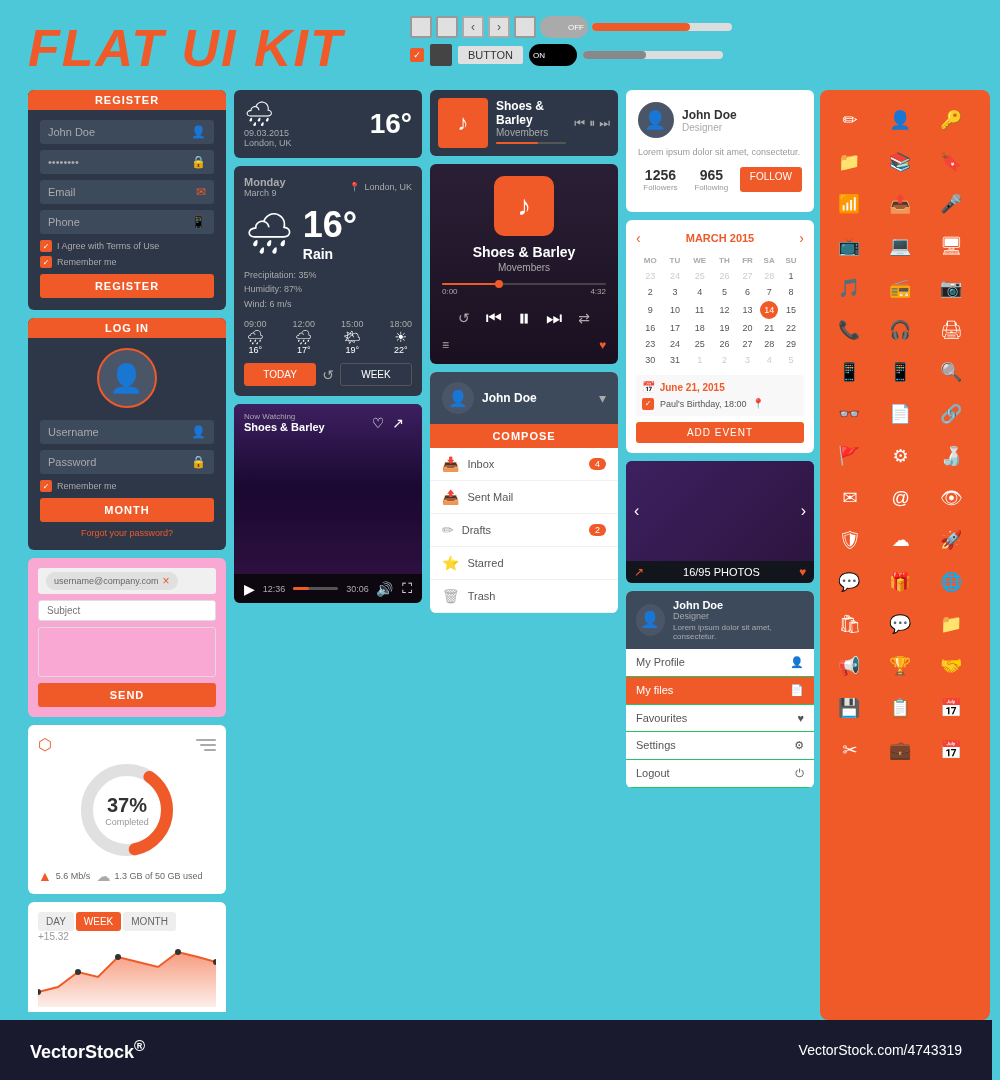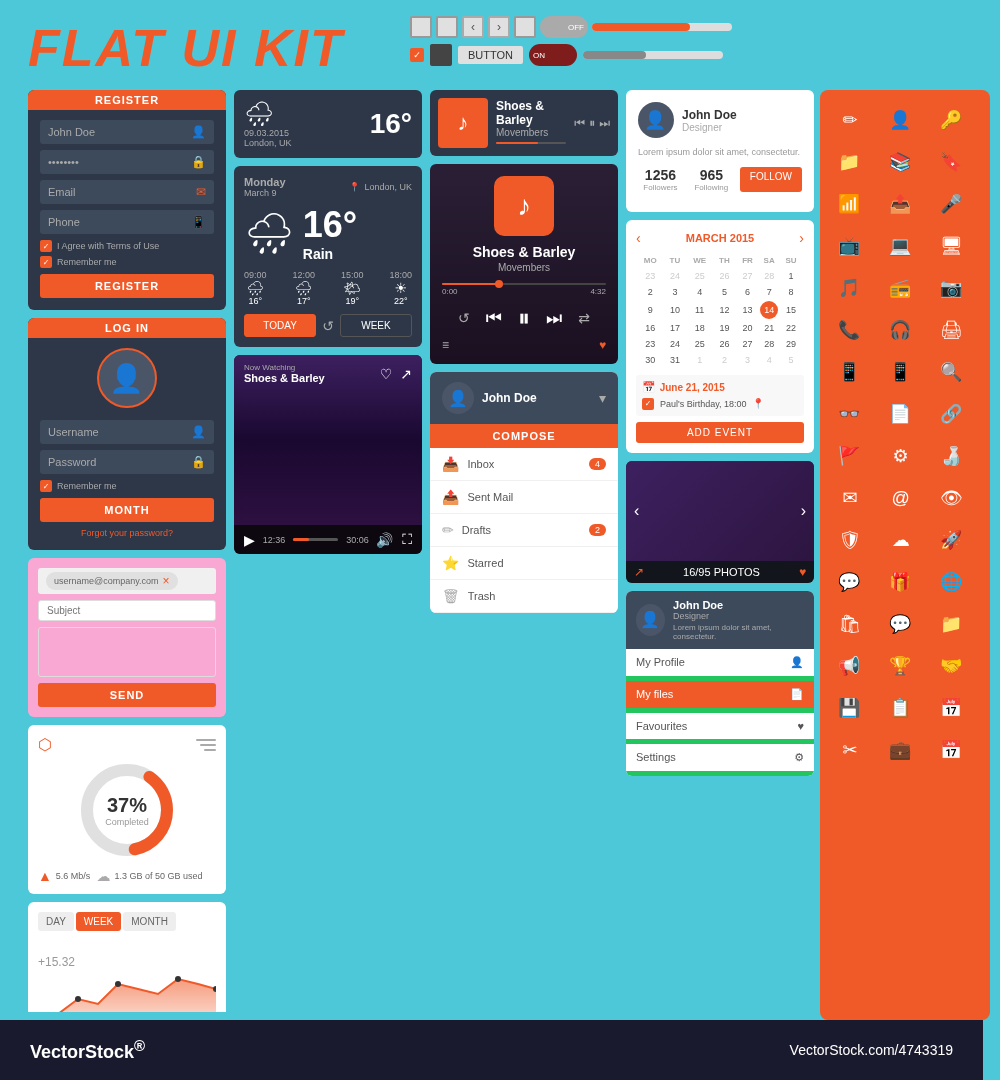--- a/index.html
+++ b/index.html
@@ -56,21 +56,21 @@
     .ctrl-toggle {
       width: 48px; height: 22px;
       border-radius: 11px;
       background: #aaa;
       display: flex; align-items: center;
       padding: 2px 4px;
       font-size: 9px; color: white;
       justify-content: flex-end;
     }
     .ctrl-toggle.on {
-      background: #7f1d1d;
+      background: #000000;
       justify-content: flex-start;
     }
     .ctrl-slider {
       width: 140px; height: 8px;
       background: #ddd;
       border-radius: 4px;
       position: relative;
     }
     .ctrl-slider .fill {
       height: 100%; border-radius: 4px;
@@ -233,21 +233,21 @@
     .tab-row { display: flex; gap: 2px; margin-bottom: 0; }
     .tab-btn {
       padding: 4px 8px;
       font-size: 10px;
       border-radius: 3px;
       background: #eee;
       color: #666;
       cursor: pointer;
     }
     .tab-btn.active { background: #f05a28; color: white; }
-    .chart-label { font-size: 12px; color: #999; margin-top: 24px; }
+    .chart-label { font-size: 10px; color: #999; }
 
     
     .weather-mini {
       background: #2d3748;
       border-radius: 6px;
       padding: 10px;
       color: white;
       display: flex; align-items: center; justify-content: space-between;
     }
     .weather-mini .date { font-size: 9px; color: #aaa; }
@@ -496,21 +496,21 @@
       border-radius: 50%;
       display: flex; align-items: center; justify-content: center;
       font-size: 16px; color: #aaa;
     }
     .profile-menu-name { color: white; font-size: 11px; font-weight: bold; }
     .profile-menu-role { color: #aaa; font-size: 9px; }
     .profile-menu-bio { color: #aaa; font-size: 8px; margin-top: 2px; }
     .menu-item {
       display: flex; align-items: center; justify-content: space-between;
       padding: 7px 10px;
-      border-bottom: 5px solid #22c55e;
+      border-bottom: 1px solid #22c55e;
       font-size: 11px; color: #555;
     }
     .menu-item.active { background: #f05a28; color: white; }
 
     
     .icon-panel {
       position: absolute;
       top: 90px;
       right: 10px;
       width: 170px;
@@ -526,21 +526,21 @@
     .icon-cell {
       display: flex; align-items: center; justify-content: center;
       width: 40px; height: 40px;
       color: white;
       font-size: 18px;
     }
 
     
     .bottom-bar {
       position: absolute;
-      bottom: 0; left: 0; right: 17px;
+      bottom: 0; left: 0; right: 8px;
       height: 60px;
       background: #1a1a2e;
       display: flex; align-items: center; justify-content: space-between;
       padding: 0 30px;
     }
     .vectorstock-logo { color: white; font-size: 18px; font-weight: bold; }
     .vectorstock-logo span { color: white; }
     .vectorstock-url { color: white; font-size: 14px; }
 
     
@@ -751,20 +751,25 @@
           <span>London, UK</span>
         </div>
       </div>
       <div class="main-row">
         <div style="font-size:40px;">🌧</div>
         <div>
           <div class="big-temp">16°</div>
           <div class="condition">Rain</div>
         </div>
       </div>
+      <div class="details">
+        <div>Precipitation: 35%</div>
+        <div>Humidity: 87%</div>
+        <div>Wind: 6 m/s</div>
+      </div>
       <div class="forecast-row">
         <div>
           <div class="forecast-time">09:00</div>
           <div class="forecast-icon">🌧</div>
           <div class="forecast-temp">16°</div>
         </div>
         <div>
           <div class="forecast-time">12:00</div>
           <div class="forecast-icon">🌧</div>
           <div class="forecast-temp">17°</div>
@@ -783,21 +788,21 @@
       <div class="weather-btn-row">
         <div class="weather-btn active">TODAY</div>
         <div style="color:#aaa;font-size:14px;display:flex;align-items:center;">↺</div>
         <div class="weather-btn">WEEK</div>
       </div>
     </div>
 
     <div class="big-video">
       <div style="position:relative;">
         <div class="big-video-bg">
-          <div style="position:absolute;top:8px;left:10px;right:10px;display:flex;justify-content:space-between;align-items:center;">
+          <div style="position:absolute;top:8px;left:10px;right:18px;display:flex;justify-content:space-between;align-items:center;">
             <div>
               <div style="color:#aaa;font-size:8px;">Now Watching</div>
               <div style="color:white;font-size:11px;font-weight:bold;">Shoes &amp; Barley</div>
             </div>
             <div style="display:flex;gap:8px;">
               <span style="color:white;font-size:14px;">♡</span>
               <span style="color:white;font-size:14px;">↗</span>
             </div>
           </div>
         </div>
@@ -1045,20 +1050,24 @@
         <span>📄</span>
       </div>
       <div class="menu-item">
         <span>Favourites</span>
         <span>♥</span>
       </div>
       <div class="menu-item">
         <span>Settings</span>
         <span>⚙</span>
       </div>
+      <div class="menu-item">
+        <span>Logout</span>
+        <span>⏻</span>
+      </div>
     </div>
 
   </div>
 
 </div>
 
 <div class="icon-panel">
   <div class="icon-cell">✏</div>
   <div class="icon-cell">👤</div>
   <div class="icon-cell">🔑</div>

